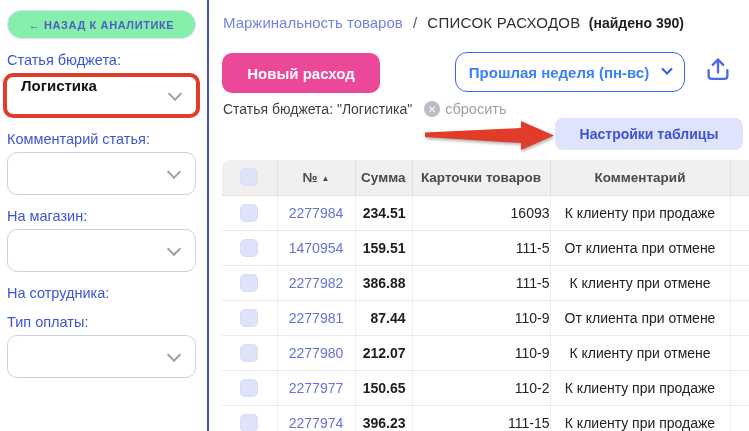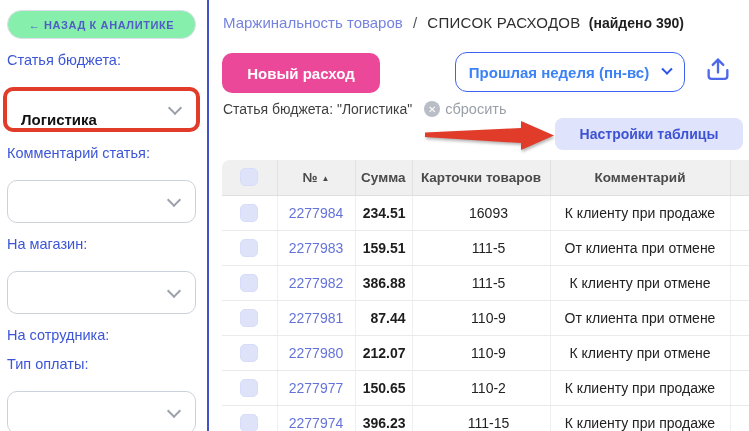--- a/index.html
+++ b/index.html
@@ -9,23 +9,23 @@
 
   
   .sidebar { position: absolute; left: 0; top: 0; width: 209px; height: 431px;
     border-right: 2px solid #4253c9; padding: 10px 12px 0 7px; background: #fff; }
   .back-btn { display: flex; align-items: center; justify-content: center;
     width: 189px; height: 29px; border: 1px solid #dcdfe9; border-radius: 15px;
     background: #86efac; color: #4e5ec5; font-size: 11px; font-weight: 600;
     letter-spacing: .6px; cursor: pointer; white-space: nowrap; }
   .filter-group { margin-top: 13px; }
   .filter-label { color: #3c55d6; font-size: 14.5px; }
-  .select { position: relative; margin-top: 19px; height: 43px; width: 189px;
+  .select { position: relative; margin-top: 5px; height: 43px; width: 189px;
     border: 1px solid #ccd2db; border-radius: 10px; background: #fff;
-    display: flex; align-items: flex-end; padding: 12px 34px 0 14px; cursor: pointer; }
+    display: flex; align-items: flex-start; padding: 0 34px 0 14px; cursor: pointer; }
   .select.highlighted { border: 4px solid #e13b2a; border-radius: 10px;
     margin-left: -4px; width: 197px; height: 45px; }
   .select-value { font-size: 15px; color: #333; overflow: hidden; white-space: nowrap; }
   .select.highlighted .select-value { font-weight: 700; color: #111; }
   .select-value.placeholder { color: #a6adb8; }
   .chevron { position: absolute; right: 16px; top: 50%; width: 10px; height: 10px;
     border-right: 2px solid #9aa1ab; border-bottom: 2px solid #9aa1ab;
     transform: translateY(-70%) rotate(45deg); }
 
   
@@ -75,21 +75,21 @@
     text-align: center; }
   tbody td { height: 35px; background: #fff; font-size: 14px; color: #222;
     border-right: 1px solid #efeff0; border-bottom: 1px solid #eaeaeb;
     white-space: nowrap; overflow: hidden; }
   th:last-child, td:last-child { border-right: none; }
   .col-number { text-align: center; }
   td.col-number { color: #6473d8; cursor: pointer; }
   .col-sum { text-align: right; padding-right: 6px; }
   td.col-sum { font-weight: 700; color: #1d1d1d; }
   .col-cards { text-align: left; padding-left: 15px; }
-  td.col-cards { text-align: center; }
+  td.col-cards { text-align: right; }
   th.col-cards { text-align: center; padding-left: 0; }
   .col-comment { text-align: center; }
   .checkbox { width: 18px; height: 18px; border-radius: 5px; background: #dfe3fa;
     border: 1px solid #d7dcf8; margin: 0 auto; cursor: pointer; }
   .sort-arrow { font-size: 8px; color: #4a4a4a; margin-left: 4px; vertical-align: 1px; }
 </style>
 </head>
 <body>
 
 <div class="app">
@@ -197,21 +197,21 @@
               <td class="col-number">2277984</td>
               <td class="col-sum">234.51</td>
               <td class="col-cards">16093</td>
               <td class="col-comment">К клиенту при продаже</td>
               <td class="col-extra"></td>
             </tr>
             <tr>
               <td class="col-checkbox">
                 <div class="checkbox"></div>
               </td>
-              <td class="col-number">2277983</td>
+              <td class="col-number">1470954</td>
               <td class="col-sum">159.51</td>
               <td class="col-cards">111-5</td>
               <td class="col-comment">От клиента при отмене</td>
               <td class="col-extra"></td>
             </tr>
             <tr>
               <td class="col-checkbox">
                 <div class="checkbox"></div>
               </td>
               <td class="col-number">2277982</td>

